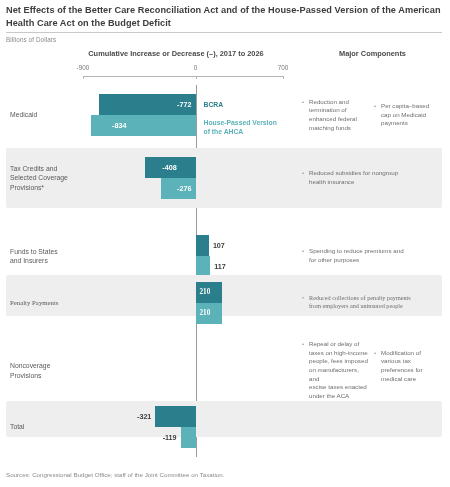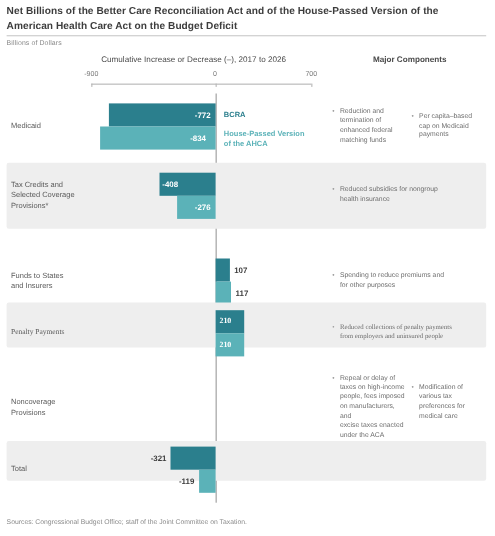--- a/index.html
+++ b/index.html
@@ -48,21 +48,21 @@
   }
 
   
   #col-header-chart {
     position: absolute;
     left: 62px;
     top: 49px;
     width: 228px;
     text-align: center;
     font-size: 7.4px;
-    font-weight: normal;
+    font-weight: bold;
     color: #4a4a4a;
   }
   #col-header-components {
     position: absolute;
     left: 300px;
     top: 49px;
     width: 145px;
     text-align: center;
     font-size: 7.4px;
     font-weight: bold;
@@ -207,21 +207,21 @@
     left: 6px;
     top: 471px;
     font-size: 6.2px;
     color: #8a8a8a;
   }
 </style>
 </head>
 <body>
 
 <div id="title-block">
-  <div id="chart-title">Net Billions of the Better Care Reconciliation Act and of the House-Passed Version of the American Health Care Act on the Budget Deficit</div>
+  <div id="chart-title">Net Effects of the Better Care Reconciliation Act and of the House-Passed Version of the American Health Care Act on the Budget Deficit</div>
 </div>
 <div id="title-rule"></div>
 <div id="units-label">Billions of Dollars</div>
 
 <div id="col-header-chart">Cumulative Increase or Decrease (–), 2017 to 2026</div>
 <div id="col-header-components">Major Components</div>
 
 <div id="axis-area">
   <div id="axis-line" style="left: 83px; width: 200px;"></div>
 <div class="axis-tick-label" style="left: 83px;">-900</div>
@@ -235,21 +235,21 @@
 <div id="rows-area">
   <div id="zero-line" style="left: 196px;"></div>
 <div class="row" style="top: 0px; height: 60px;">
       <div class="row-label" style="top: 25.25px;">
         <div>Medicaid</div>
       </div>
       <div class="bars">
         <div class="bar dark" style="left: 99px; width: 96.5px; top: 9px;"></div>
         <div class="bar-value inside" style="top: 9px; left: 102px; width: 89.5px; text-align: right;">-772</div>
         <div class="bar light" style="left: 91.25px; width: 104.25px; top: 30px;"></div>
-        <div class="bar-value inside" style="top: 30px; left: 90px; width: 97.25px; text-align: right;">-834</div>
+        <div class="bar-value inside" style="top: 30px; left: 112px; width: 97.25px; text-align: left;">-834</div>
       </div>
       <div class="legend-entry" id="legend-bcra" style="left: 203.5px; top: 15px;">BCRA</div>
       <div class="legend-entry" id="legend-ahca" style="left: 203.5px; top: 33px;">
         <div>House-Passed Version</div>
         <div>of the AHCA</div>
       </div>
       <div class="components">
         <div class="comp-col" style="left: 2px; width: 68px; top: 12.8px;">
           <span class="bullet">•</span>
           <span class="ctext">
@@ -271,21 +271,21 @@
     </div>
     <div class="row" style="top: 63px; height: 60px;">
       <div class="row-band"></div>
       <div class="row-label" style="top: 15.75px;">
         <div>Tax Credits and</div>
         <div>Selected Coverage</div>
         <div>Provisions*</div>
       </div>
       <div class="bars">
         <div class="bar dark" style="left: 144.5px; width: 51px; top: 9px;"></div>
-        <div class="bar-value inside" style="top: 9px; left: 147.5px; width: 44px; text-align: left;">-408</div>
+        <div class="bar-value inside" style="top: 9px; left: 147.5px; width: 44px; text-align: center;">-408</div>
         <div class="bar light" style="left: 161px; width: 34.5px; top: 30px;"></div>
         <div class="bar-value inside" style="top: 30px; left: 164px; width: 27.5px; text-align: right;">-276</div>
       </div>
       <div class="components">
         <div class="comp-col" style="left: 2px; width: 140px; top: 21.4px;">
           <span class="bullet">•</span>
           <span class="ctext">
             <div>Reduced subsidies for nongroup</div>
             <div>health insurance</div>
           </span>

